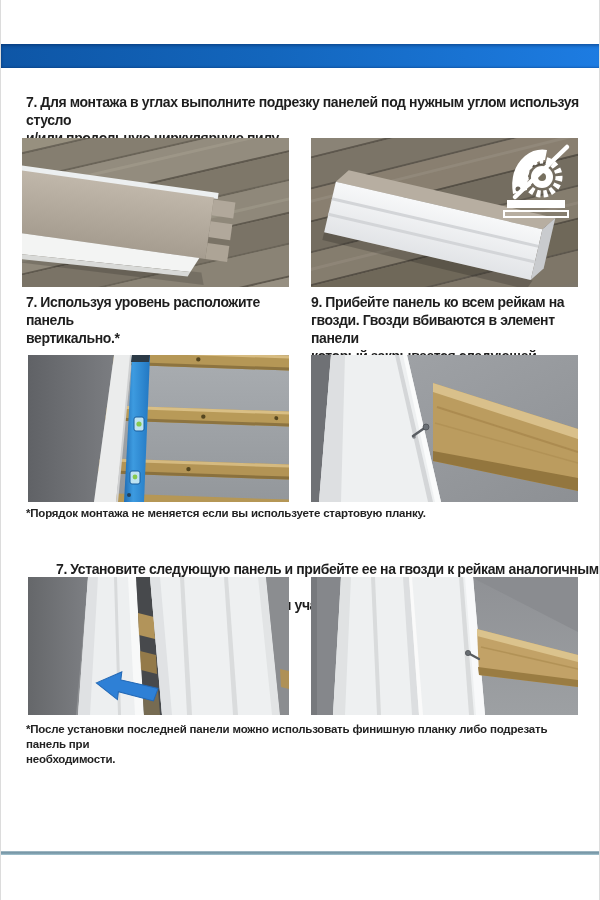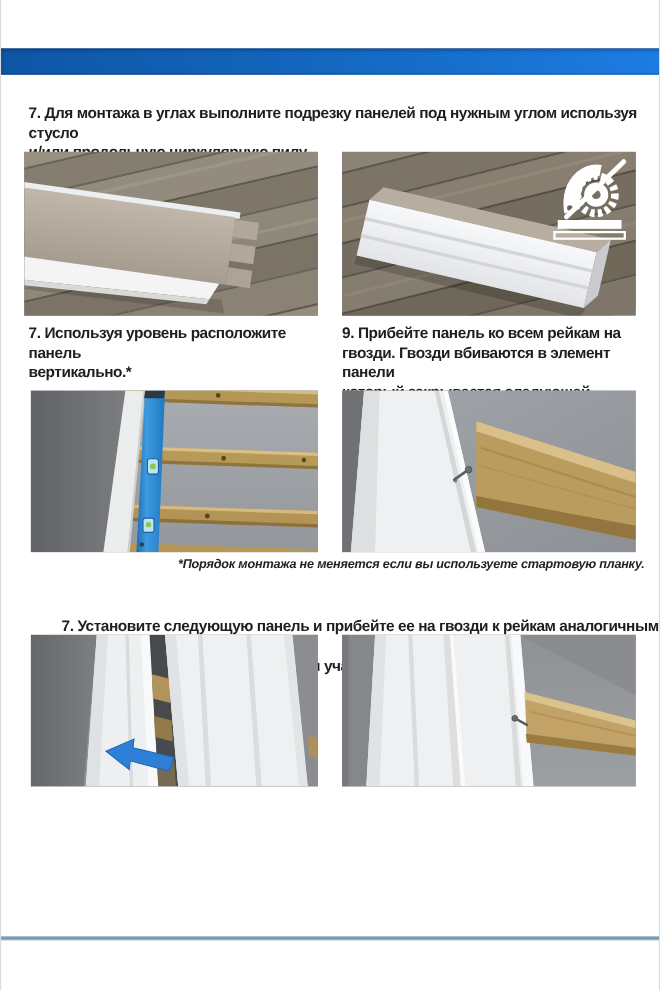--- a/index.html
+++ b/index.html
@@ -11,22 +11,22 @@
   .header-bar{
     position:absolute;left:0;top:44px;width:600px;height:24px;
     background:linear-gradient(90deg,#0e56a6 0%,#1366bd 45%,#1d7ce2 100%);
     box-shadow:inset 0 2px 3px rgba(0,25,70,.35), inset 0 -1px 2px rgba(0,25,70,.25);
   }
   .step-text{
     position:absolute;color:#1e1e1e;font-weight:700;font-size:14px;line-height:18px;
     letter-spacing:-0.4px;white-space:pre-line;
   }
   .footnote{
-    position:absolute;color:#232323;font-weight:700;font-style:italic;font-size:11.5px;
-    line-height:15px;letter-spacing:-0.2px;white-space:pre-line;text-align:right;
+    position:absolute;color:#232323;font-weight:700;font-size:11.5px;
+    line-height:15px;letter-spacing:-0.2px;white-space:pre-line;
   }
   .photo{position:absolute;overflow:hidden;background:#9a9a9a;}
   .photo svg{display:block;}
   .footer-rule{
     position:absolute;left:0;top:851px;width:600px;height:4px;
     background:linear-gradient(180deg,#aec3cd 0%,#6e8fa0 45%,#a9c8d3 100%);
   }
 </style>
 </head>
 <body>
@@ -287,16 +287,18 @@
         <polygon points="167,90 267,103 267,110 168,98" fill="#9a7c42"></polygon>
         <polyline points="170,70 267,92" fill="none" stroke="#ab8c50" stroke-width="1.5" opacity="0.7"></polyline>
       </g>
       <g>
         <line x1="168" y1="82" x2="157" y2="76" stroke="#585c60" stroke-width="2.2" stroke-linecap="round"></line>
         <circle cx="157" cy="76" r="2.6" fill="#686d72" stroke="#4c5054" stroke-width="0.8"></circle>
       </g>
     </svg>
   </div>
 
+  <div class="footnote" style="left:25px;top:722px;width:562px;">*После установки последней панели можно использовать финишную планку либо подрезать панель при
+необходимости.</div>
 
   <div class="footer-rule"></div>
 
 </div>
 
 </body></html>

